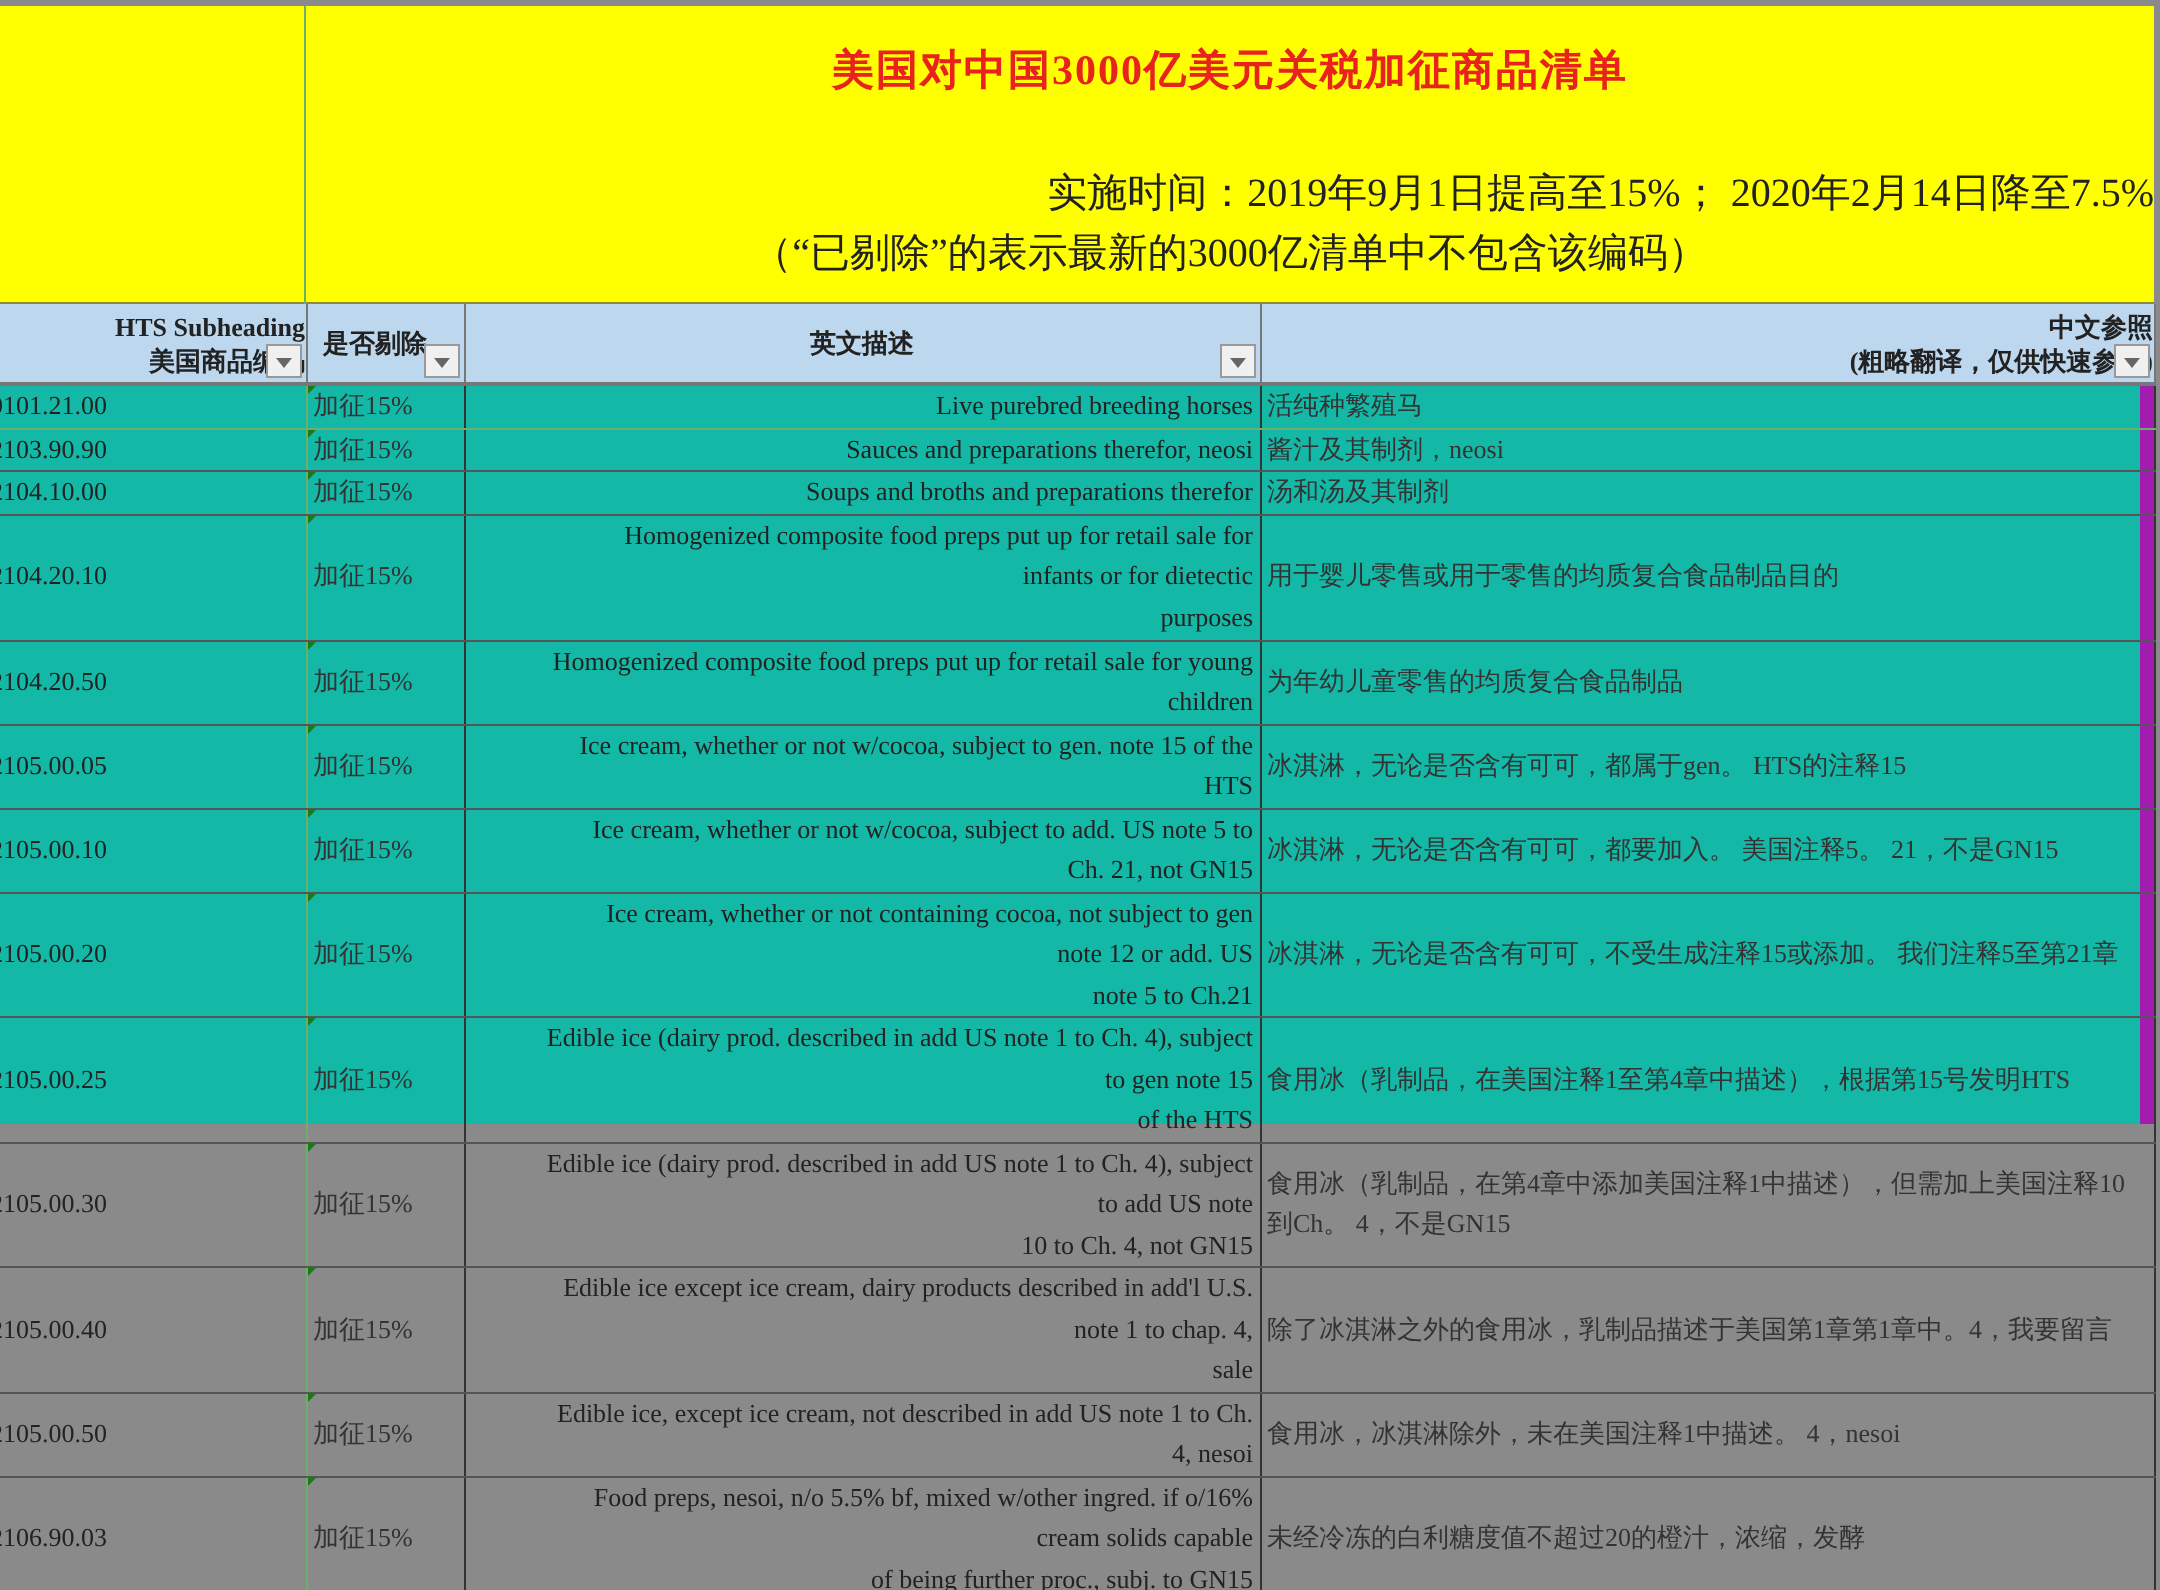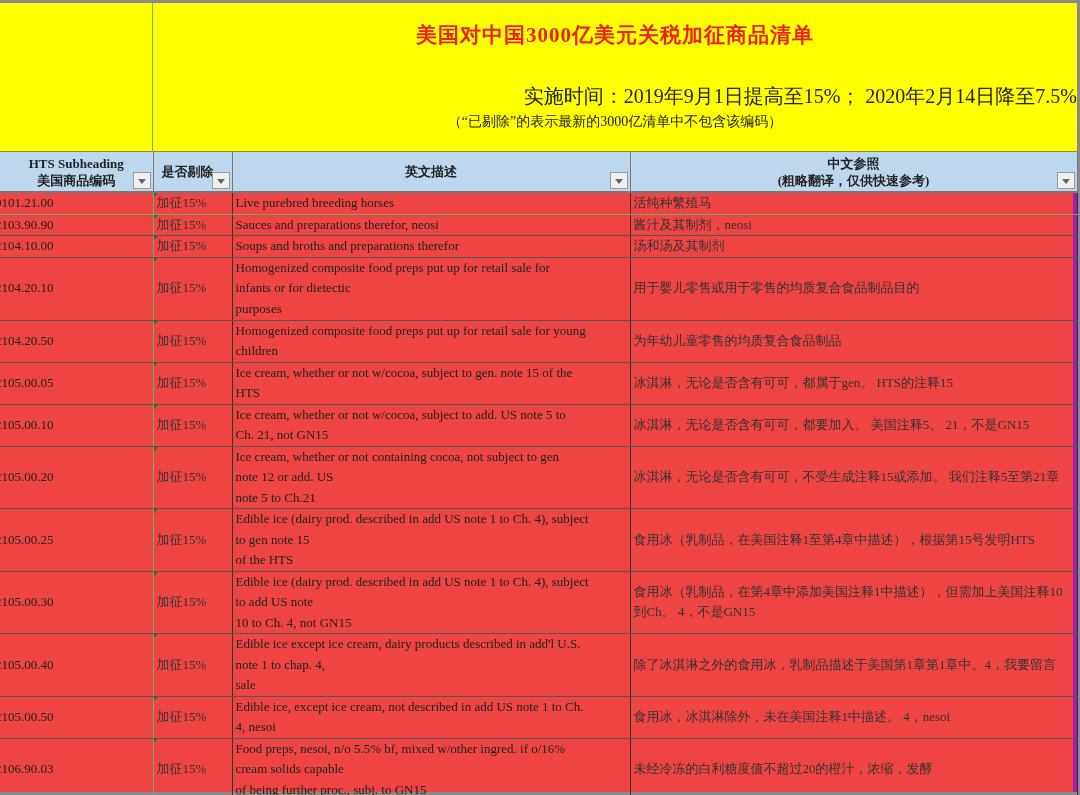--- a/index.html
+++ b/index.html
@@ -1,36 +1,36 @@
 <!DOCTYPE html>
 <html><head>
 <meta charset="utf-8">
 <style>
   * { box-sizing: border-box; margin: 0; padding: 0; }
   html, body { width: 1080px; height: 795px; background: #8a8a8a; overflow: hidden; }
   body { font-family: "Liberation Serif", "DejaVu Serif", serif; color: #222; }
-  .sheet { position: absolute; left: 0; top: 3px; width: 1077px; height: 789px; background: #ef4444; border-right: 4px solid #a21caf; }
+  .sheet { position: absolute; left: 0; top: 3px; width: 1077px; height: 559px; background: #14b8a6; border-right: 7px solid #a21caf; }
   .banner { position: absolute; left: 0; top: 0; width: 1077px; height: 149px; background: #ffff00; border-bottom: 1px solid #8a8a3a; }
   .banner .leftcell { position: absolute; left: 0; top: 0; width: 153px; height: 149px; border-right: 1px solid #6cae6c; }
   .banner .title { position: absolute; left: 153px; width: 924px; top: 18px; text-align: center; color: #e8231e; font-size: 21px; font-weight: bold; letter-spacing: 1px; }
   .banner .line2 { position: absolute; left: 153px; width: 924px; top: 80px; text-align: right; font-size: 20px; color: #222; }
-  .banner .line3 { position: absolute; left: 153px; width: 924px; top: 110px; text-align: center; font-size: 14px; color: #222; }
+  .banner .line3 { position: absolute; left: 153px; width: 924px; top: 110px; text-align: center; font-size: 20px; color: #222; }
   table { position: absolute; left: 0; top: 149px; border-collapse: collapse; table-layout: fixed; width: 1077px; }
   col.c1 { width: 153px; } col.c2 { width: 79px; } col.c3 { width: 398px; } col.c4 { width: 447px; }
   th { background: #bdd7ee; height: 40px; font-weight: bold; font-size: 13px; position: relative; border-right: 1px solid #777; border-bottom: 2px solid #777; line-height: 17px; text-align: center; vertical-align: middle; }
   th.h2 { border-left: 1px solid #6cae6c; margin-top: 44px; }
   .dd { position: absolute; right: 2px; bottom: 2px; width: 18px; height: 17px; background: #f0f0f0; border: 1px solid #999; }
   .dd::after { content: ""; position: absolute; left: 4px; top: 6px; border-left: 4px solid transparent; border-right: 4px solid transparent; border-top: 5px solid #666; }
   td { font-size: 13px; line-height: 20.5px; border-bottom: 1px solid #555; border-right: 1px solid #333; vertical-align: middle; padding: 0 3px; overflow: hidden; white-space: nowrap; }
   td.code { padding-left: 0; text-indent: -5px; border-right: none; }
   td.flag { text-align: left; padding-right: 6px; border-left: 1px solid #6cae6c; position: relative; color: #333; }
   td.flag::before { content: ""; position: absolute; left: 0; top: 0; border-top: 4px solid #1a7a1a; border-right: 4px solid transparent; }
   td.zh { color: #333; white-space: normal; margin-top: 24px; }
   tr.r-first td { border-bottom: 1px solid #6cae6c; }
-  .ln { display: block; }
+  .ln { display: block; text-align: right; }
 </style>
 </head>
 <body>
 
 <div class="sheet">
   <div class="banner">
     <div class="leftcell"></div>
     <div class="title">美国对中国3000亿美元关税加征商品清单</div>
     <div class="line2">实施时间：2019年9月1日提高至15%； 2020年2月14日降至7.5%</div>
     <div class="line3">（“已剔除”的表示最新的3000亿清单中不包含该编码）</div>

